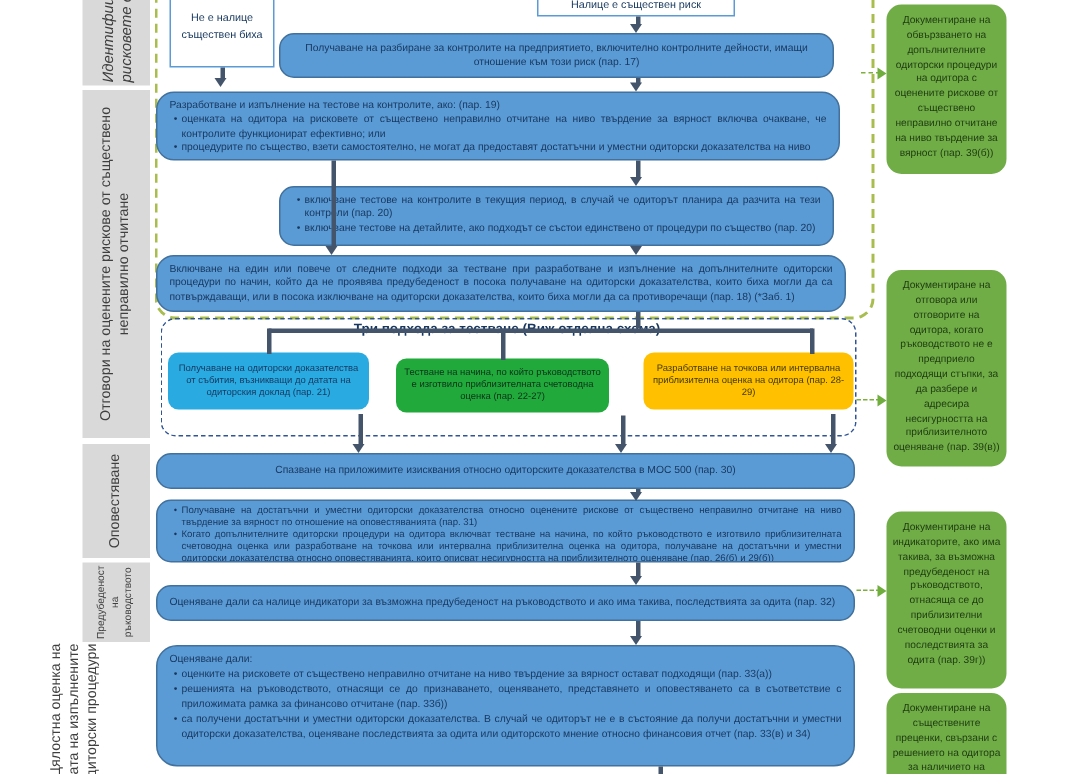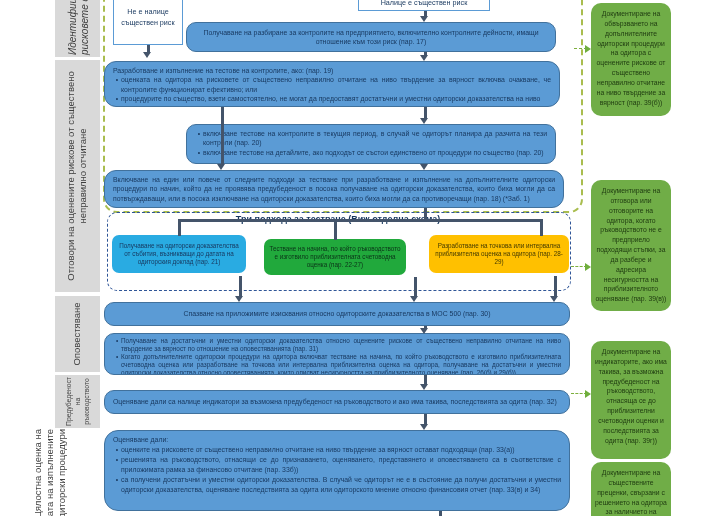--- a/index.html
+++ b/index.html
@@ -68,21 +68,21 @@
   </div>
   <div class="vlab" style="left:-10px;top:469px;width:120px;height:40px;text-align:right;">
     <div>Цялостна оценка на</div>
     <div>базата на изпълнените</div>
     <div>одиторски процедури</div>
   </div>
 
   <div class="dash-green" style="left:103px;top:-22px;width:476px;height:231px;"></div>
 
   <div class="wb" style="left:113px;top:-10px;width:70px;height:55px;">
-    <span>Не е налице съществен риск</span>
+    <span>Не е налице съществен биха</span>
   </div>
   <div class="wb" style="left:358px;top:-20px;width:132px;height:31px;align-items:flex-end;padding-bottom:2px;">
     <span>Налице е съществен риск</span>
   </div>
 
   <div class="bb center" style="left:186px;top:22px;width:370px;height:30px;">
     <span>Получаване на разбиране за контролите на предприятието, включително контролните дейности, имащи отношение към този риск (пар. 17)</span>
   </div>
 
   <div class="bb" style="left:104px;top:61px;width:456px;height:46px;border-radius:12px;">

